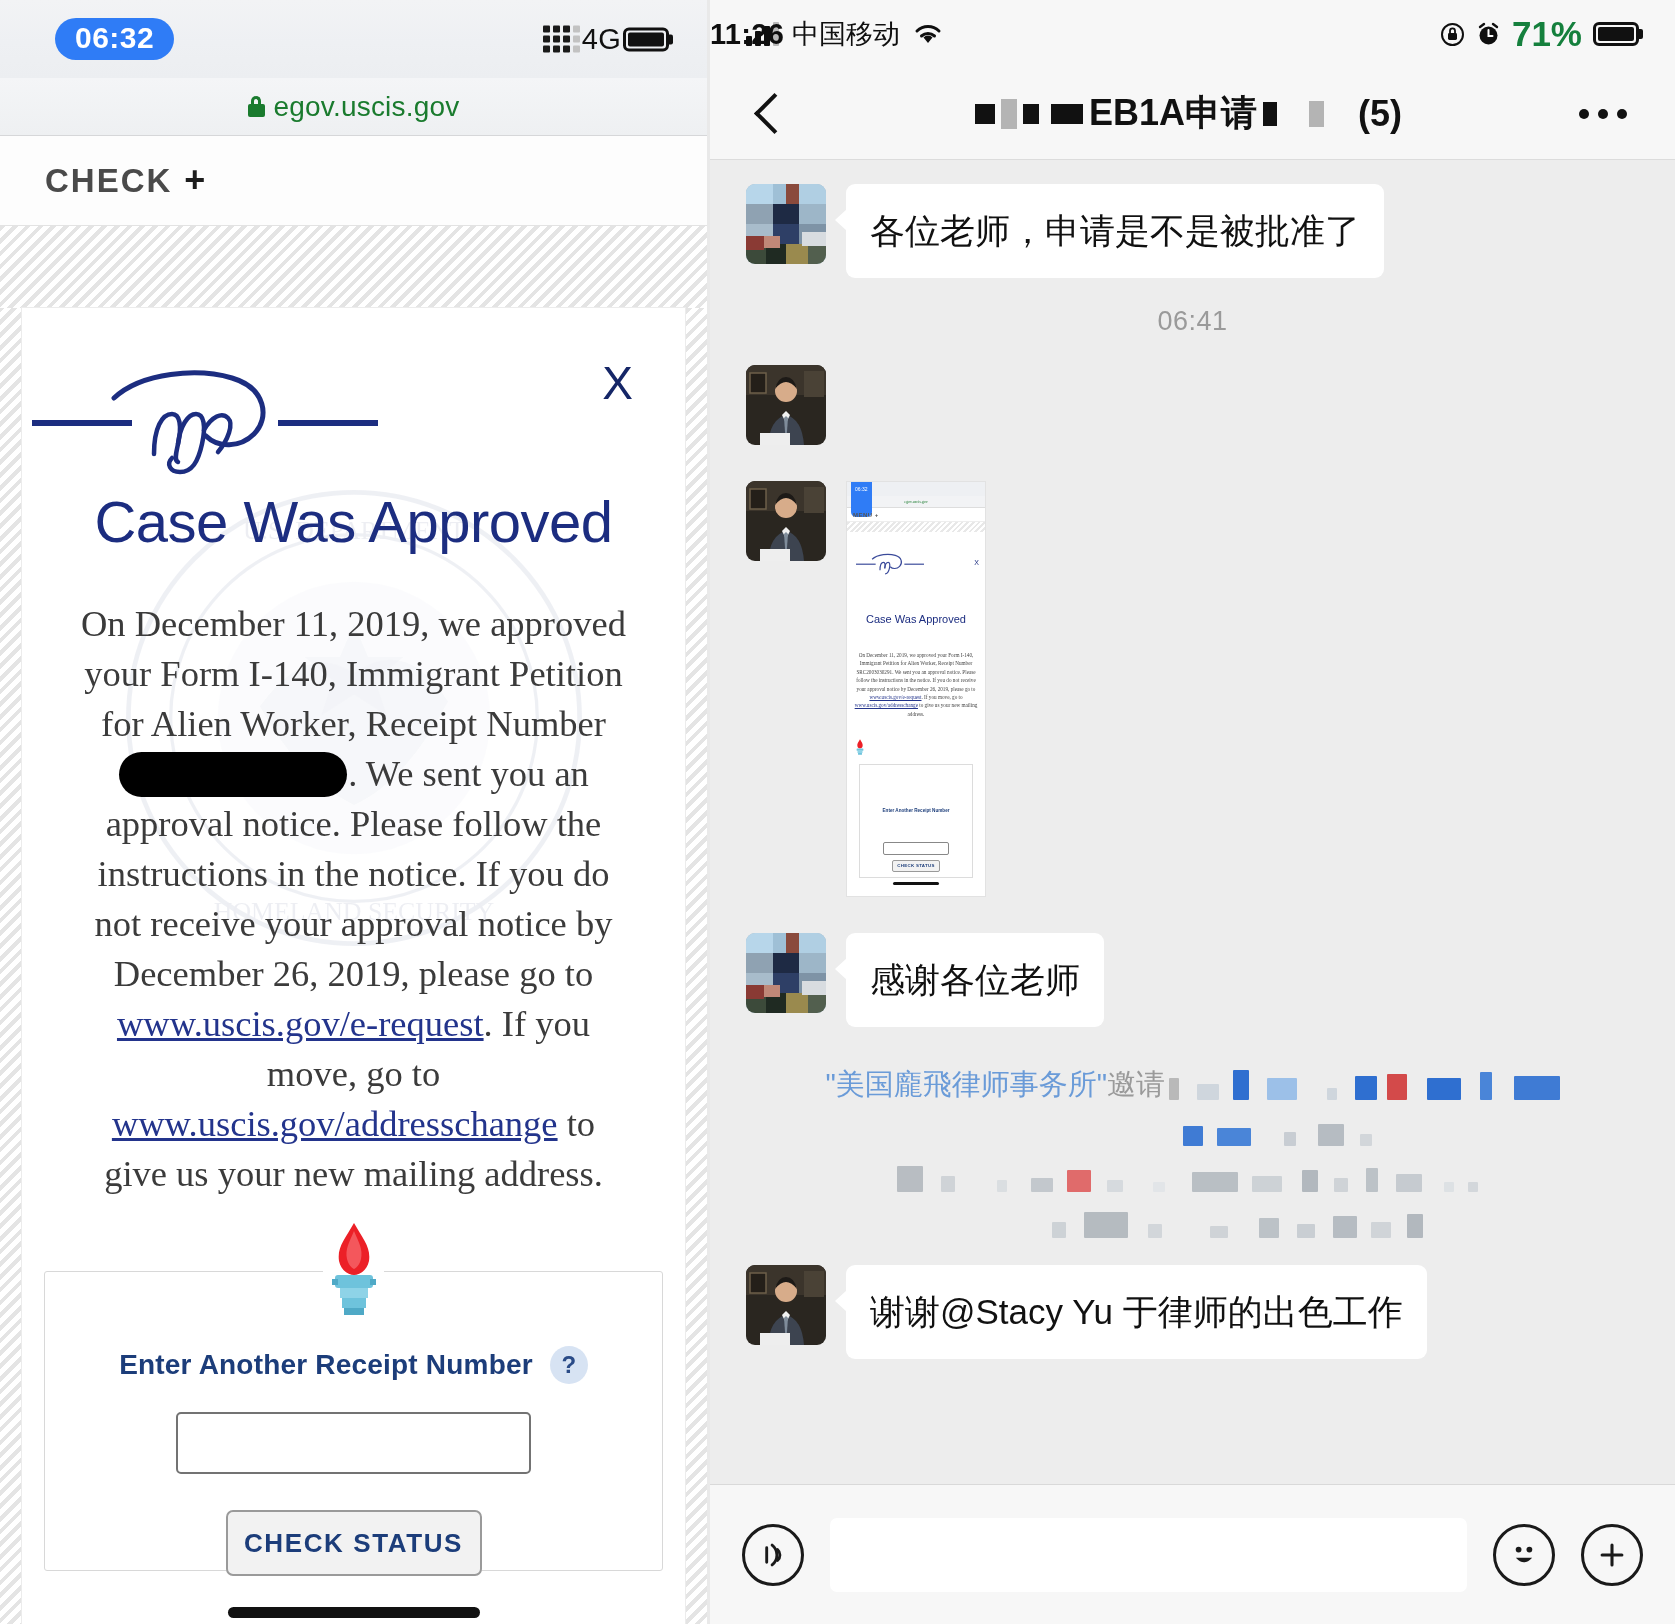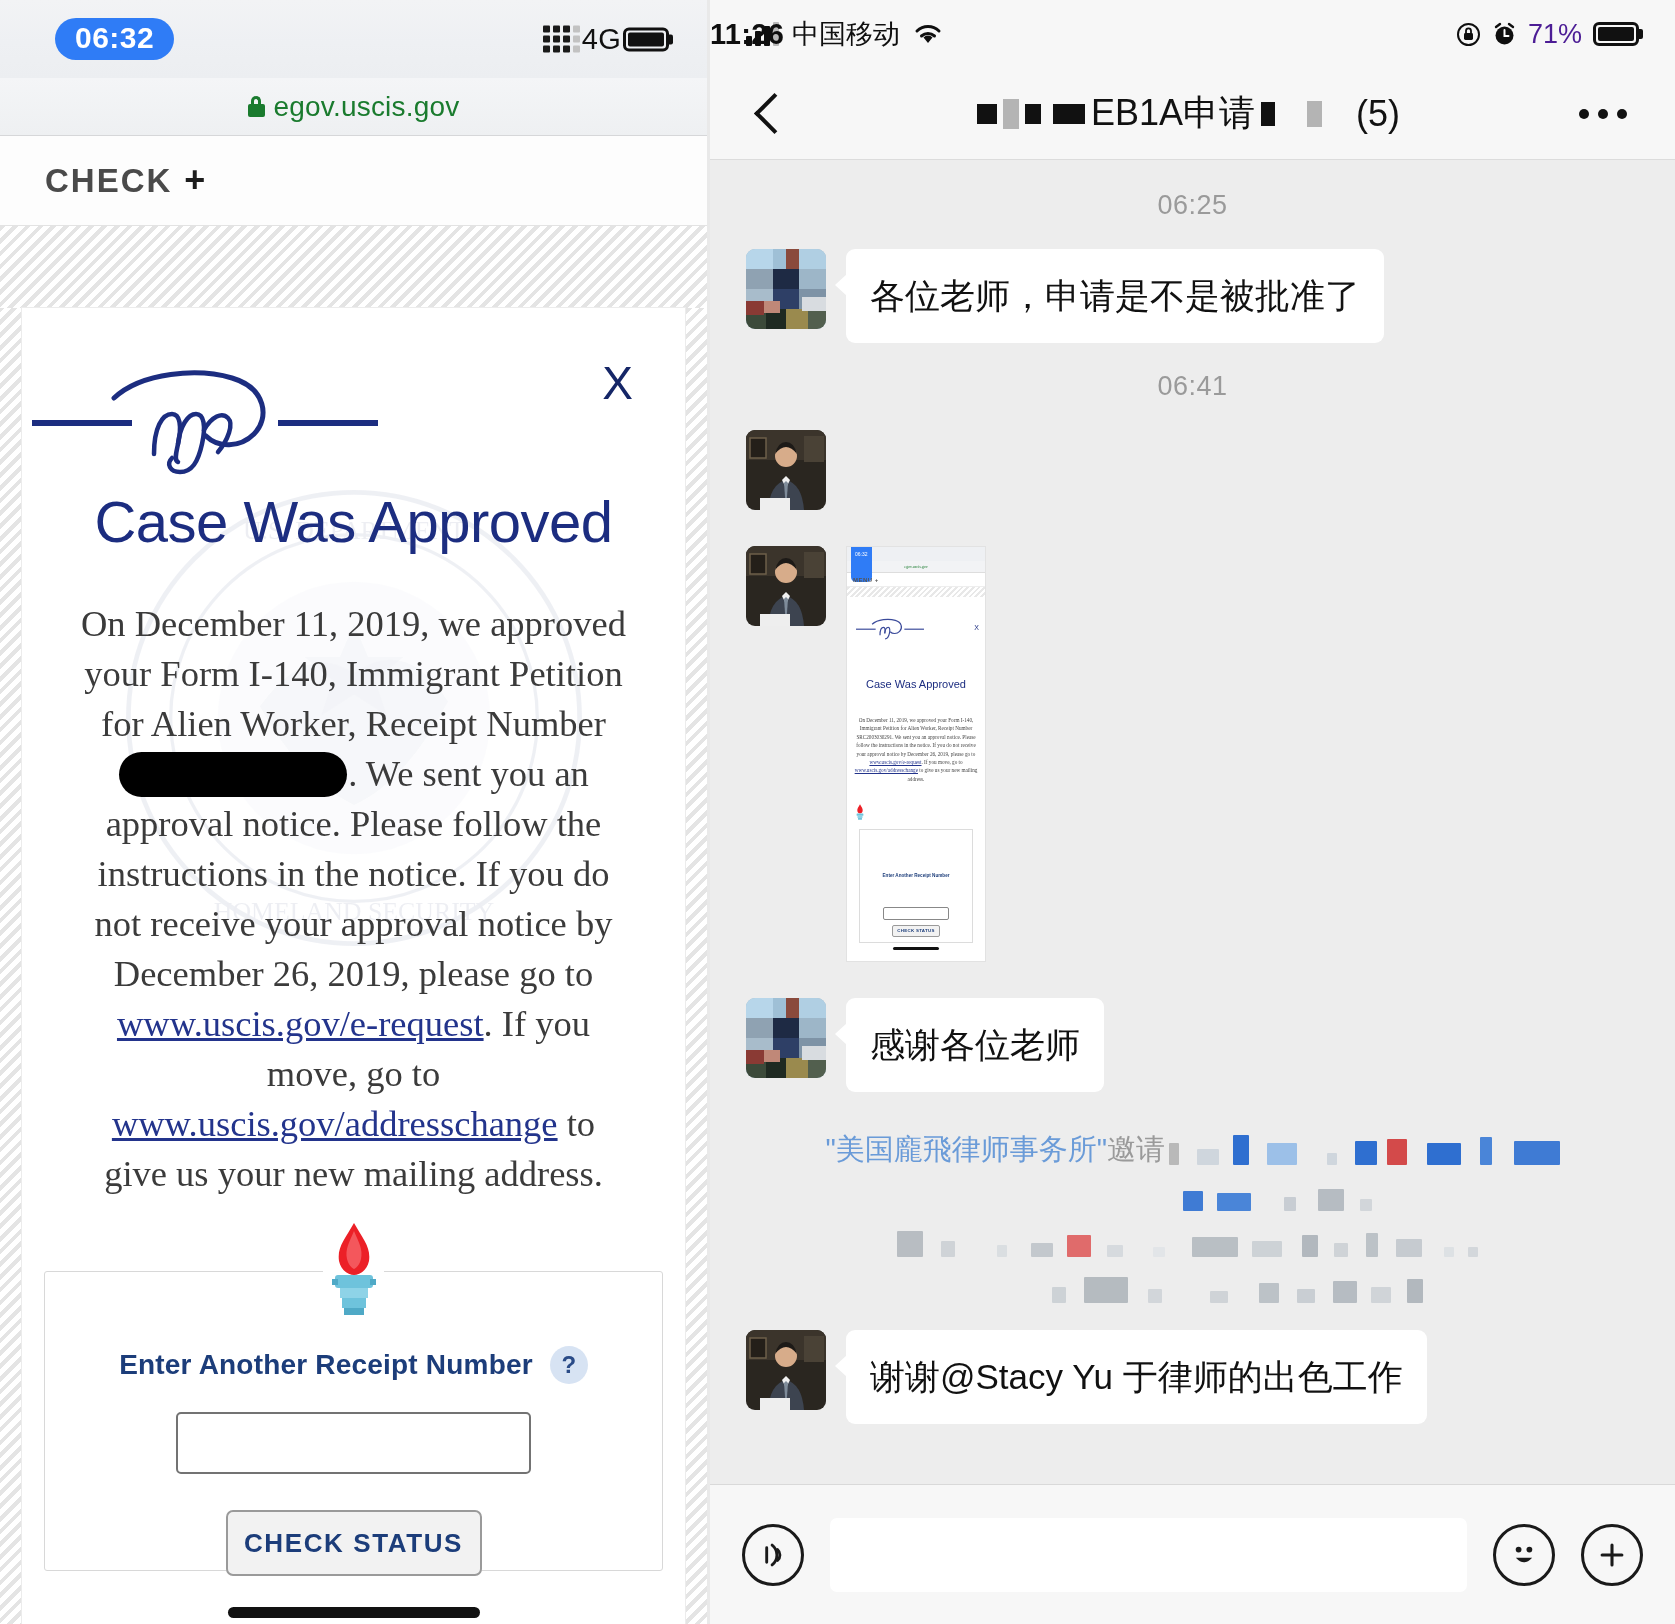--- a/index.html
+++ b/index.html
@@ -210,38 +210,38 @@
   .bars i:nth-child(1){ height: 10px; } .bars i:nth-child(2){ height: 15px; }
   .bars i:nth-child(3){ height: 20px; } .bars i:nth-child(4){ height: 24px; background:#b9b9b9; }
   .carrier { font-size: 27px; color: #0f0f0f; font-weight: 500; }
   .wifi { width: 30px; height: 22px; position: relative; }
   .wx-time {
     position: absolute; left: 0; right: 0; text-align: left;
     font-size: 29px; font-weight: 600; color: #0f0f0f; letter-spacing: .3px;
   }
   .wx-sb-right { margin-left: auto; display: flex; align-items: center; gap: 11px; }
   .rot-lock, .alarm { width: 25px; height: 25px; }
-  .batt-pct { font-size: 27px; color: #4c1d95; font-weight: 400; }
+  .batt-pct { font-size: 35px; color: #15803d; font-weight: 700; }
 
   .wx-navbar {
     height: 92px; flex: 0 0 92px;
     background: #f7f7f7;
     display: flex; align-items: center;
     border-bottom: 1px solid #dcdcdc;
     position: relative;
   }
   .back-chev { margin-left: 46px; width: 22px; height: 40px; position: relative; cursor: pointer; }
   .back-chev::before {
     content:""; position:absolute; left:4px; top:5px; width:25px; height:25px;
     border-left: 4px solid #111; border-bottom: 4px solid #111;
     transform: rotate(45deg);
   }
   .wx-title {
     position: absolute; left: 0; right: 8px; text-align: center;
-    font-size: 36px; font-weight: 400; color: #111;
+    font-size: 36px; font-weight: 700; color: #111;
     display: flex; align-items: center; justify-content: center; gap: 6px;
     pointer-events: none;
   }
   .rb { display: inline-block; background: #111; }
   .rb.g { background: #b4b4b4; }
   .dots-btn { margin-left: auto; margin-right: 48px; display: flex; gap: 9px; cursor: pointer; z-index: 2; }
   .dots-btn i { width: 10px; height: 10px; background: #111; border-radius: 50%; display: block; }
 
   .wx-chat {
     flex: 1 1 auto;
@@ -484,21 +484,20 @@
       </span>
       <span class="dots-btn">
           <i></i>
           <i></i>
           <i></i>
         </span>
     </div>
 
     <div class="wx-chat">
 
-      <div class="ts">06:25</div>
 
       <div class="msg-row">
         <span class="avatar">
           <svg viewBox="0 0 80 80" width="80" height="80">
             <rect width="80" height="80" fill="#a9c4d8"></rect>
             <rect x="0" y="0" width="27" height="20" fill="#b7d6ea"></rect>
             <rect x="27" y="0" width="26" height="20" fill="#9fc0d6"></rect>
             <rect x="40" y="0" width="13" height="22" fill="#8a4a3c"></rect>
             <rect x="53" y="0" width="27" height="20" fill="#b0cfe3"></rect>
             <rect x="0" y="20" width="27" height="20" fill="#8fa2b2"></rect>

